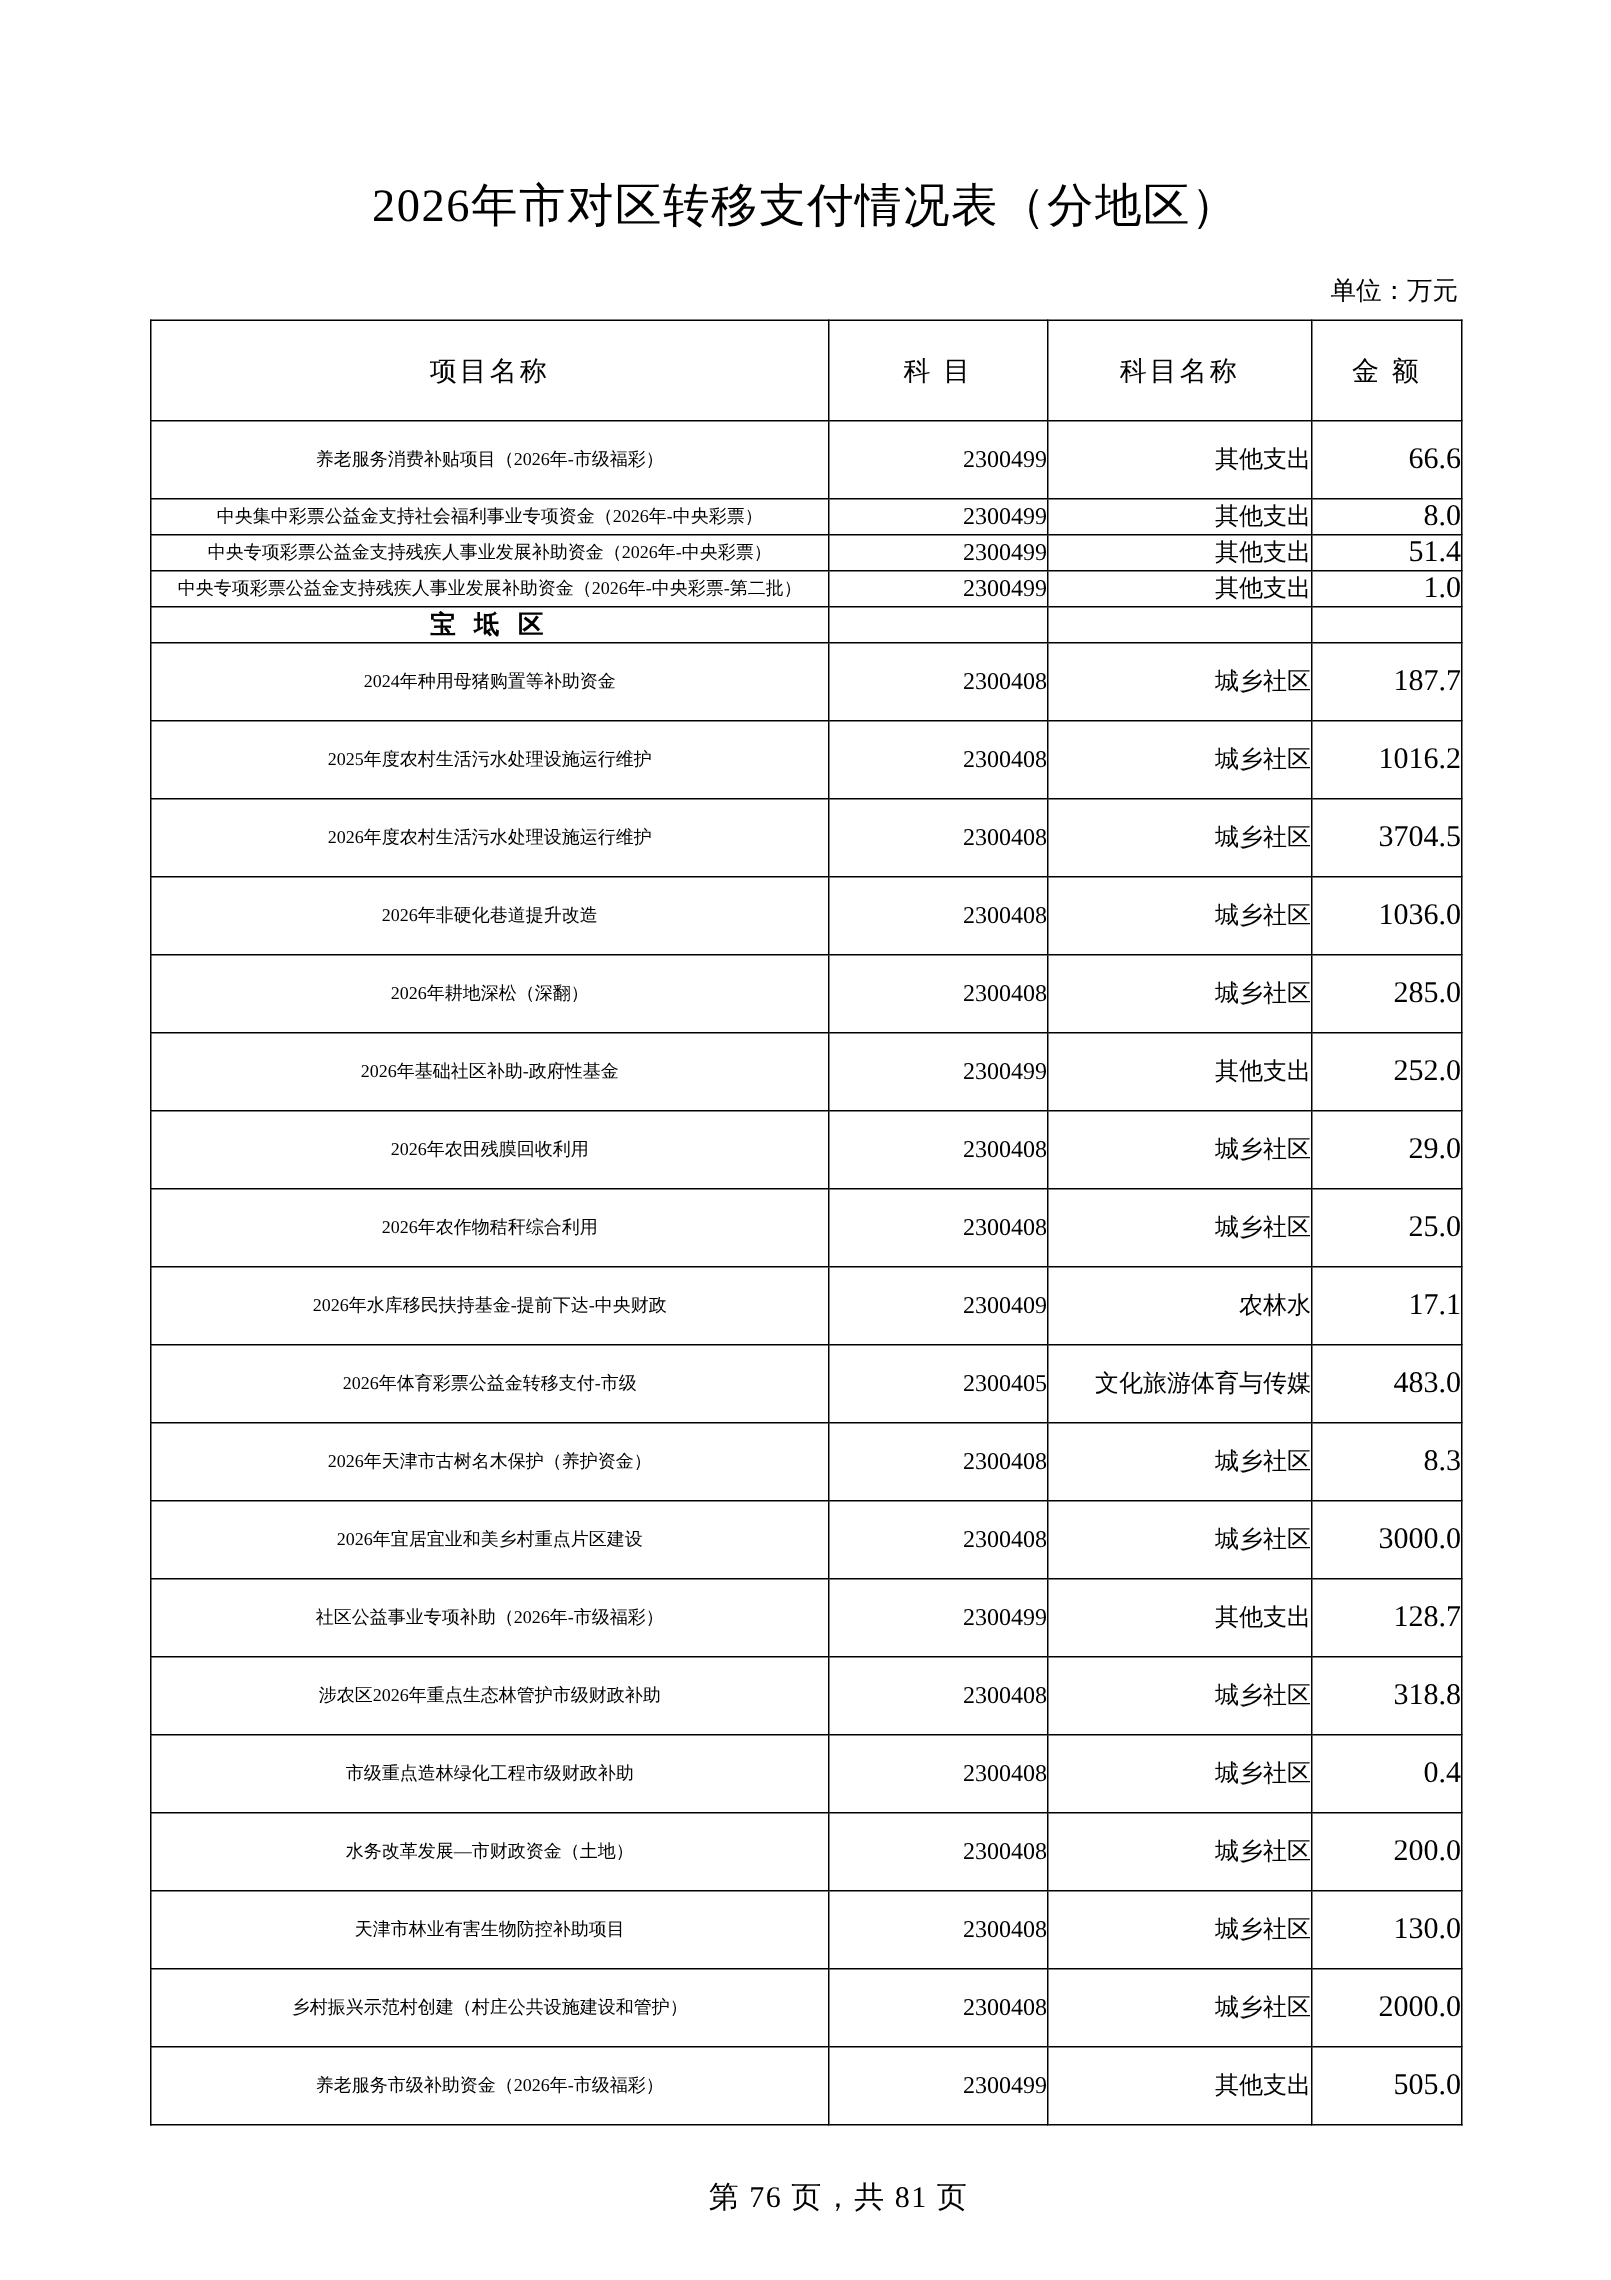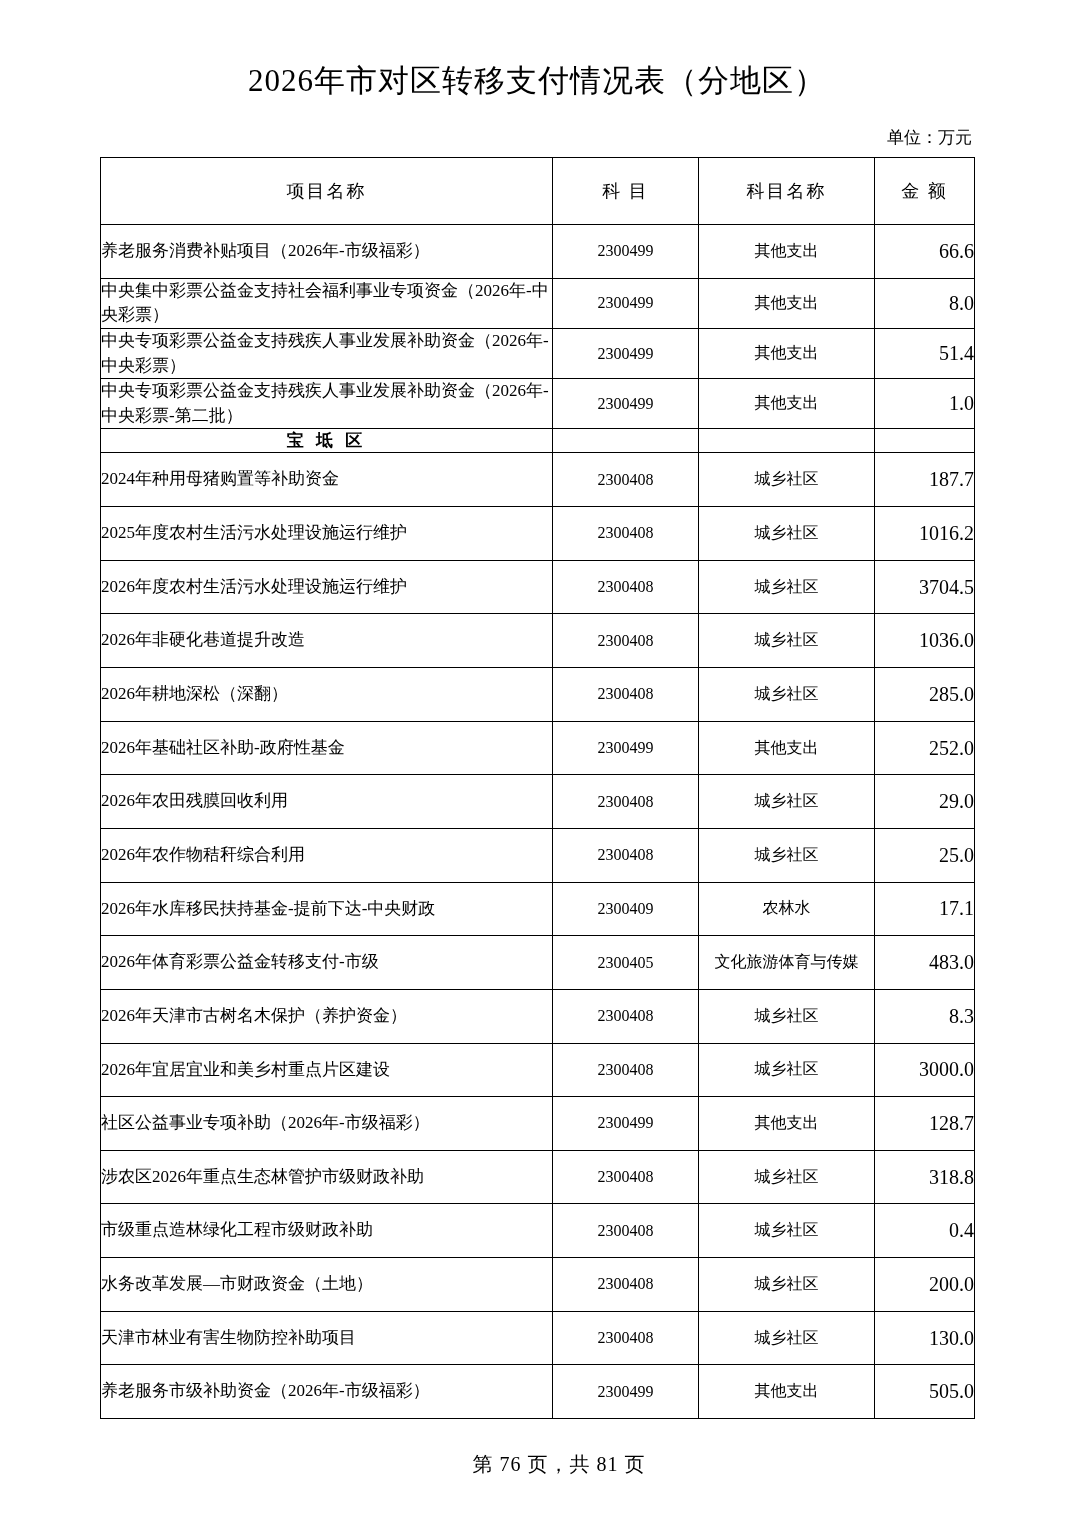--- a/index.html
+++ b/index.html
@@ -20,21 +20,21 @@
     box-sizing: border-box;
     padding: 0 100px;
     position: relative;
   }
   .doc-title {
     text-align: center;
     font-size: 31px;
     font-weight: normal;
     letter-spacing: 1px;
     margin: 0;
-    padding-top: 60px;
+    padding-top: 116px;
     font-family: "Liberation Serif", "DejaVu Serif", serif;
   }
   .unit-line {
     text-align: right;
     font-size: 17px;
     margin-top: 24px;
     margin-bottom: 8px;
     padding-right: 2px;
   }
   table.main-table {
@@ -54,27 +54,27 @@
   .col-amount { width: 100px; }
 
   thead th {
     height: 66px;
     font-weight: normal;
     font-size: 18px;
     text-align: center;
     letter-spacing: 2px;
   }
   .cell-name {
-    text-align: left;
+    text-align: center;
     padding: 7px 6px 7px 8px;
     line-height: 1.45;
-    font-size: 17px;
+    font-size: 12px;
   }
   .cell-center {
-    text-align: center;
+    text-align: right;
     font-size: 16px;
     padding: 7px 4px;
   }
   .cell-amount {
     text-align: right;
     font-size: 20px;
     padding: 7px 10px 7px 4px;
   }
   tr.row-tall .cell-name,
   tr.row-tall .cell-center,
@@ -252,20 +252,26 @@
           <td class="cell-center">城乡社区</td>
           <td class="cell-amount">200.0</td>
         </tr>
         <tr class="row-tall">
           <td class="cell-name">天津市林业有害生物防控补助项目</td>
           <td class="cell-center">2300408</td>
           <td class="cell-center">城乡社区</td>
           <td class="cell-amount">130.0</td>
         </tr>
         <tr class="row-tall">
+          <td class="cell-name">乡村振兴示范村创建（村庄公共设施建设和管护）</td>
+          <td class="cell-center">2300408</td>
+          <td class="cell-center">城乡社区</td>
+          <td class="cell-amount">2000.0</td>
+        </tr>
+        <tr class="row-tall">
           <td class="cell-name">养老服务市级补助资金（2026年-市级福彩）</td>
           <td class="cell-center">2300499</td>
           <td class="cell-center">其他支出</td>
           <td class="cell-amount">505.0</td>
         </tr>
       </tbody>
   </table>
 
   <div class="footer">第 76 页，共 81 页</div>
 

